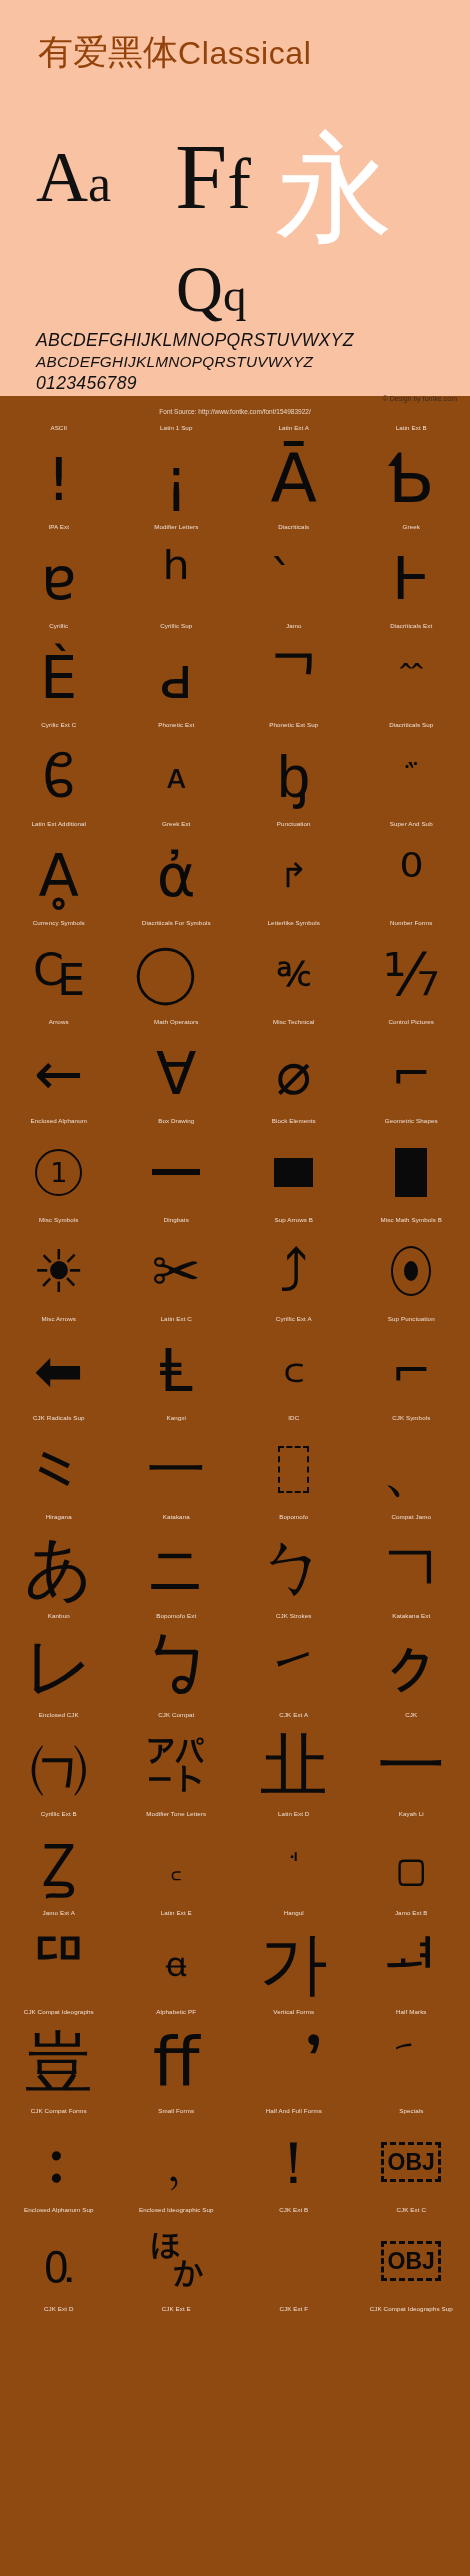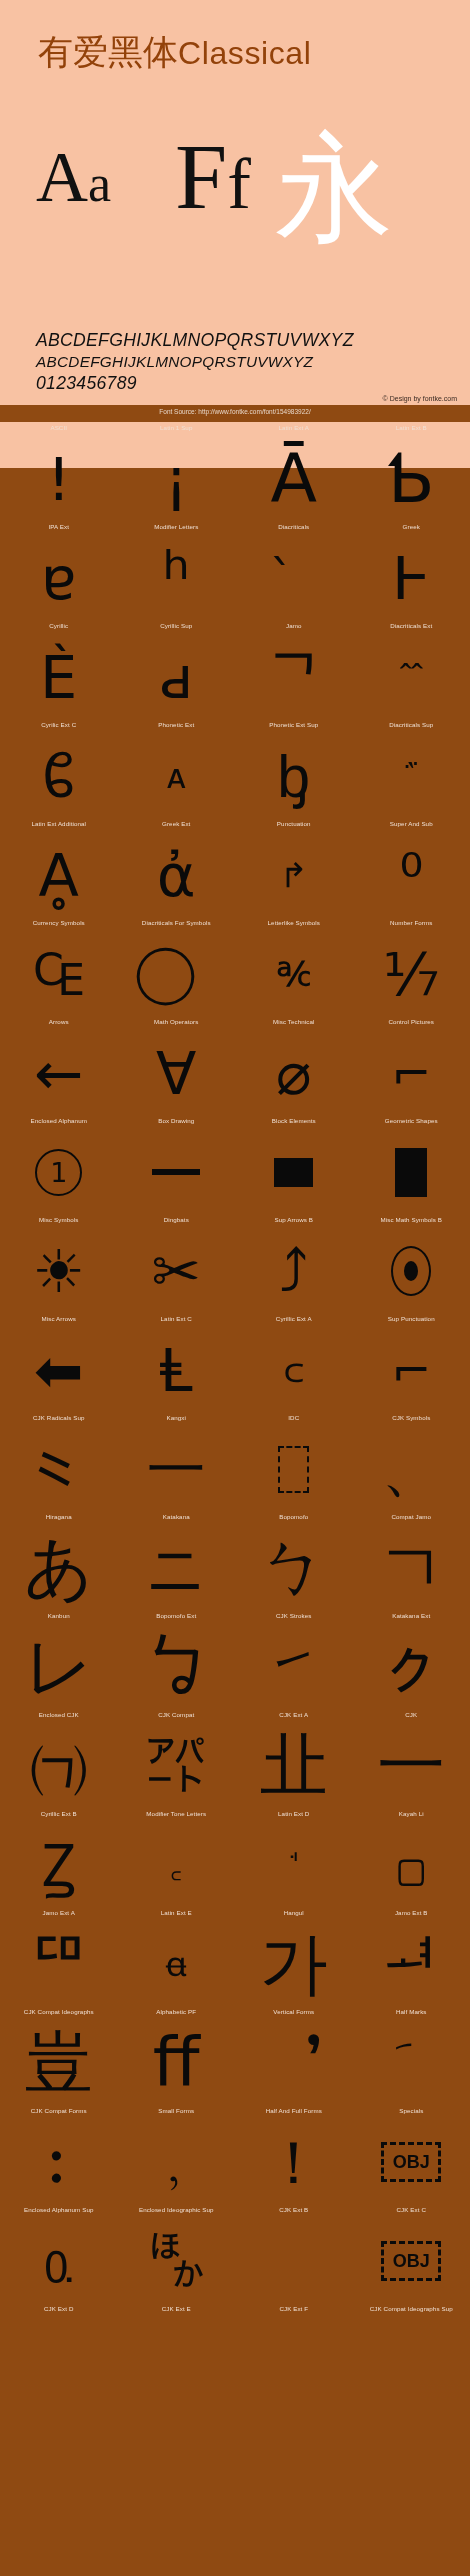--- a/index.html
+++ b/index.html
@@ -14,21 +14,21 @@
     width:470px;
     height:2576px;
     overflow:hidden;
     background:#8f4a12;
   }
 
   
   .header{
     position:relative;
     width:470px;
-    height:468px;
+    height:396px;
     background:#f8c2a3;
     box-sizing:border-box;
     overflow:hidden;
     text-align:center;
   }
   .title{
     position:absolute;
     left:38px;
     top:34px;
     font-size:35px;
@@ -164,21 +164,21 @@
   }
   .shape-rect{
     width:32px;height:49px;background:#0a0a0a;
   }
   .shape-dash{
     width:31px;height:47px;border:2.9px dashed #0a0a0a;box-sizing:border-box;
   }
   .shape-dash-sq{
     width:60px;height:40px;border:3.5px dashed #0a0a0a;box-sizing:border-box;
     display:flex;align-items:center;justify-content:center;
-    font-size:18px;font-weight:700;color:#0a0a0a;
+    font-size:23px;font-weight:700;color:#0a0a0a;
     font-family:"Liberation Sans",sans-serif;
   }
   .shape-circle{
     width:43px;height:43px;border:2.4px solid #0a0a0a;border-radius:50%;
     display:flex;align-items:center;justify-content:center;
     font-size:27px;color:#0a0a0a;
   }
   .shape-ring{
     width:36px;height:46px;border:2.4px solid #0a0a0a;border-radius:50%;
     display:flex;align-items:center;justify-content:center;
@@ -201,20 +201,23 @@
       <span>有爱黑体</span><span class="latin">Classical</span>
     </div>
 
     <div class="samples">
       <div class="samp aa">
         <span>A</span><span class="sm">a</span>
       </div>
       <div class="samp ff">
         <span>F</span><span class="sm">f</span>
       </div>
+      <div class="samp qq">
+        <span>Q</span><span class="sm">q</span>
+      </div>
       <div class="cjk-big">永</div>
     </div>
 
     <div class="alpha l1">ABCDEFGHIJKLMNOPQRSTUVWXYZ</div>
     <div class="alpha l2">ABCDEFGHIJKLMNOPQRSTUVWXYZ</div>
     <div class="alpha l3">0123456789</div>
   </div>
 
   <div class="credit">© Design by fontke.com</div>
 

